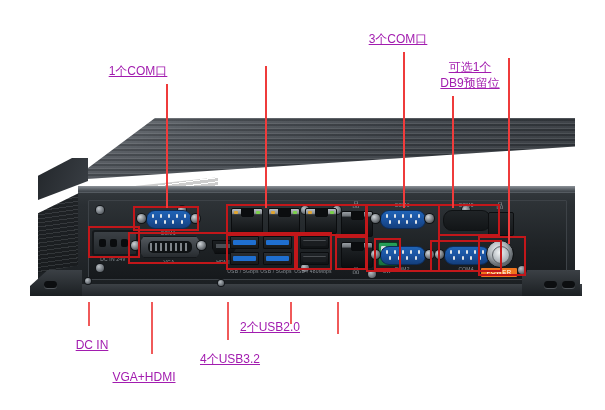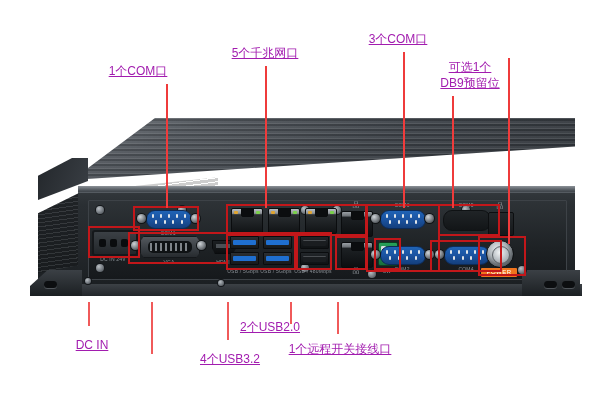--- a/index.html
+++ b/index.html
@@ -407,39 +407,38 @@
     <div class="box" style="left:336px;top:86px;width:74px;height:68px;"></div>
     <div class="box" style="left:400px;top:122px;width:72px;height:32px;"></div>
     <div class="box" style="left:408px;top:86px;width:62px;height:32px;"></div>
     <div class="box" style="left:448px;top:118px;width:48px;height:40px;"></div>
     <div class="box" style="left:58px;top:108px;width:52px;height:32px;"></div>
   </div>
 
   <div class="anno c" style="left:138px;top:64px;">1个COM口</div>
   <div class="lead" style="left:166px;top:84px;height:124px;"></div>
 
-  <div class="anno c" style="left:265px;top:46px;">5个千兆网口</div>
   <div class="lead" style="left:265px;top:66px;height:142px;"></div>
 
   <div class="anno c" style="left:398px;top:32px;">3个COM口</div>
   <div class="lead" style="left:403px;top:52px;height:156px;"></div>
 
   <div class="anno c" style="left:470px;top:60px;">可选1个</div>
   <div class="anno c" style="left:470px;top:76px;">DB9预留位</div>
   <div class="lead" style="left:452px;top:96px;height:112px;"></div>
 
   <div class="lead" style="left:508px;top:58px;height:186px;"></div>
 
   <div class="lead leadsoft" style="left:88px;top:302px;height:24px;"></div>
   <div class="anno c" style="left:92px;top:338px;">DC IN</div>
 
   <div class="lead leadsoft" style="left:151px;top:302px;height:52px;"></div>
+  <div class="anno c" style="left:144px;top:370px;">VGA+HDMI</div>
 
   <div class="lead leadsoft" style="left:227px;top:302px;height:38px;"></div>
   <div class="anno c" style="left:230px;top:352px;">4个USB3.2</div>
 
   <div class="lead leadsoft" style="left:290px;top:302px;height:22px;"></div>
   <div class="anno c" style="left:270px;top:320px;">2个USB2.0</div>
 
   <div class="lead leadsoft" style="left:337px;top:302px;height:32px;"></div>
-  <div class="anno c" style="left:340px;top:342px;">1个远程开关接线口</div>
 
 </div>
 
 </body></html>

